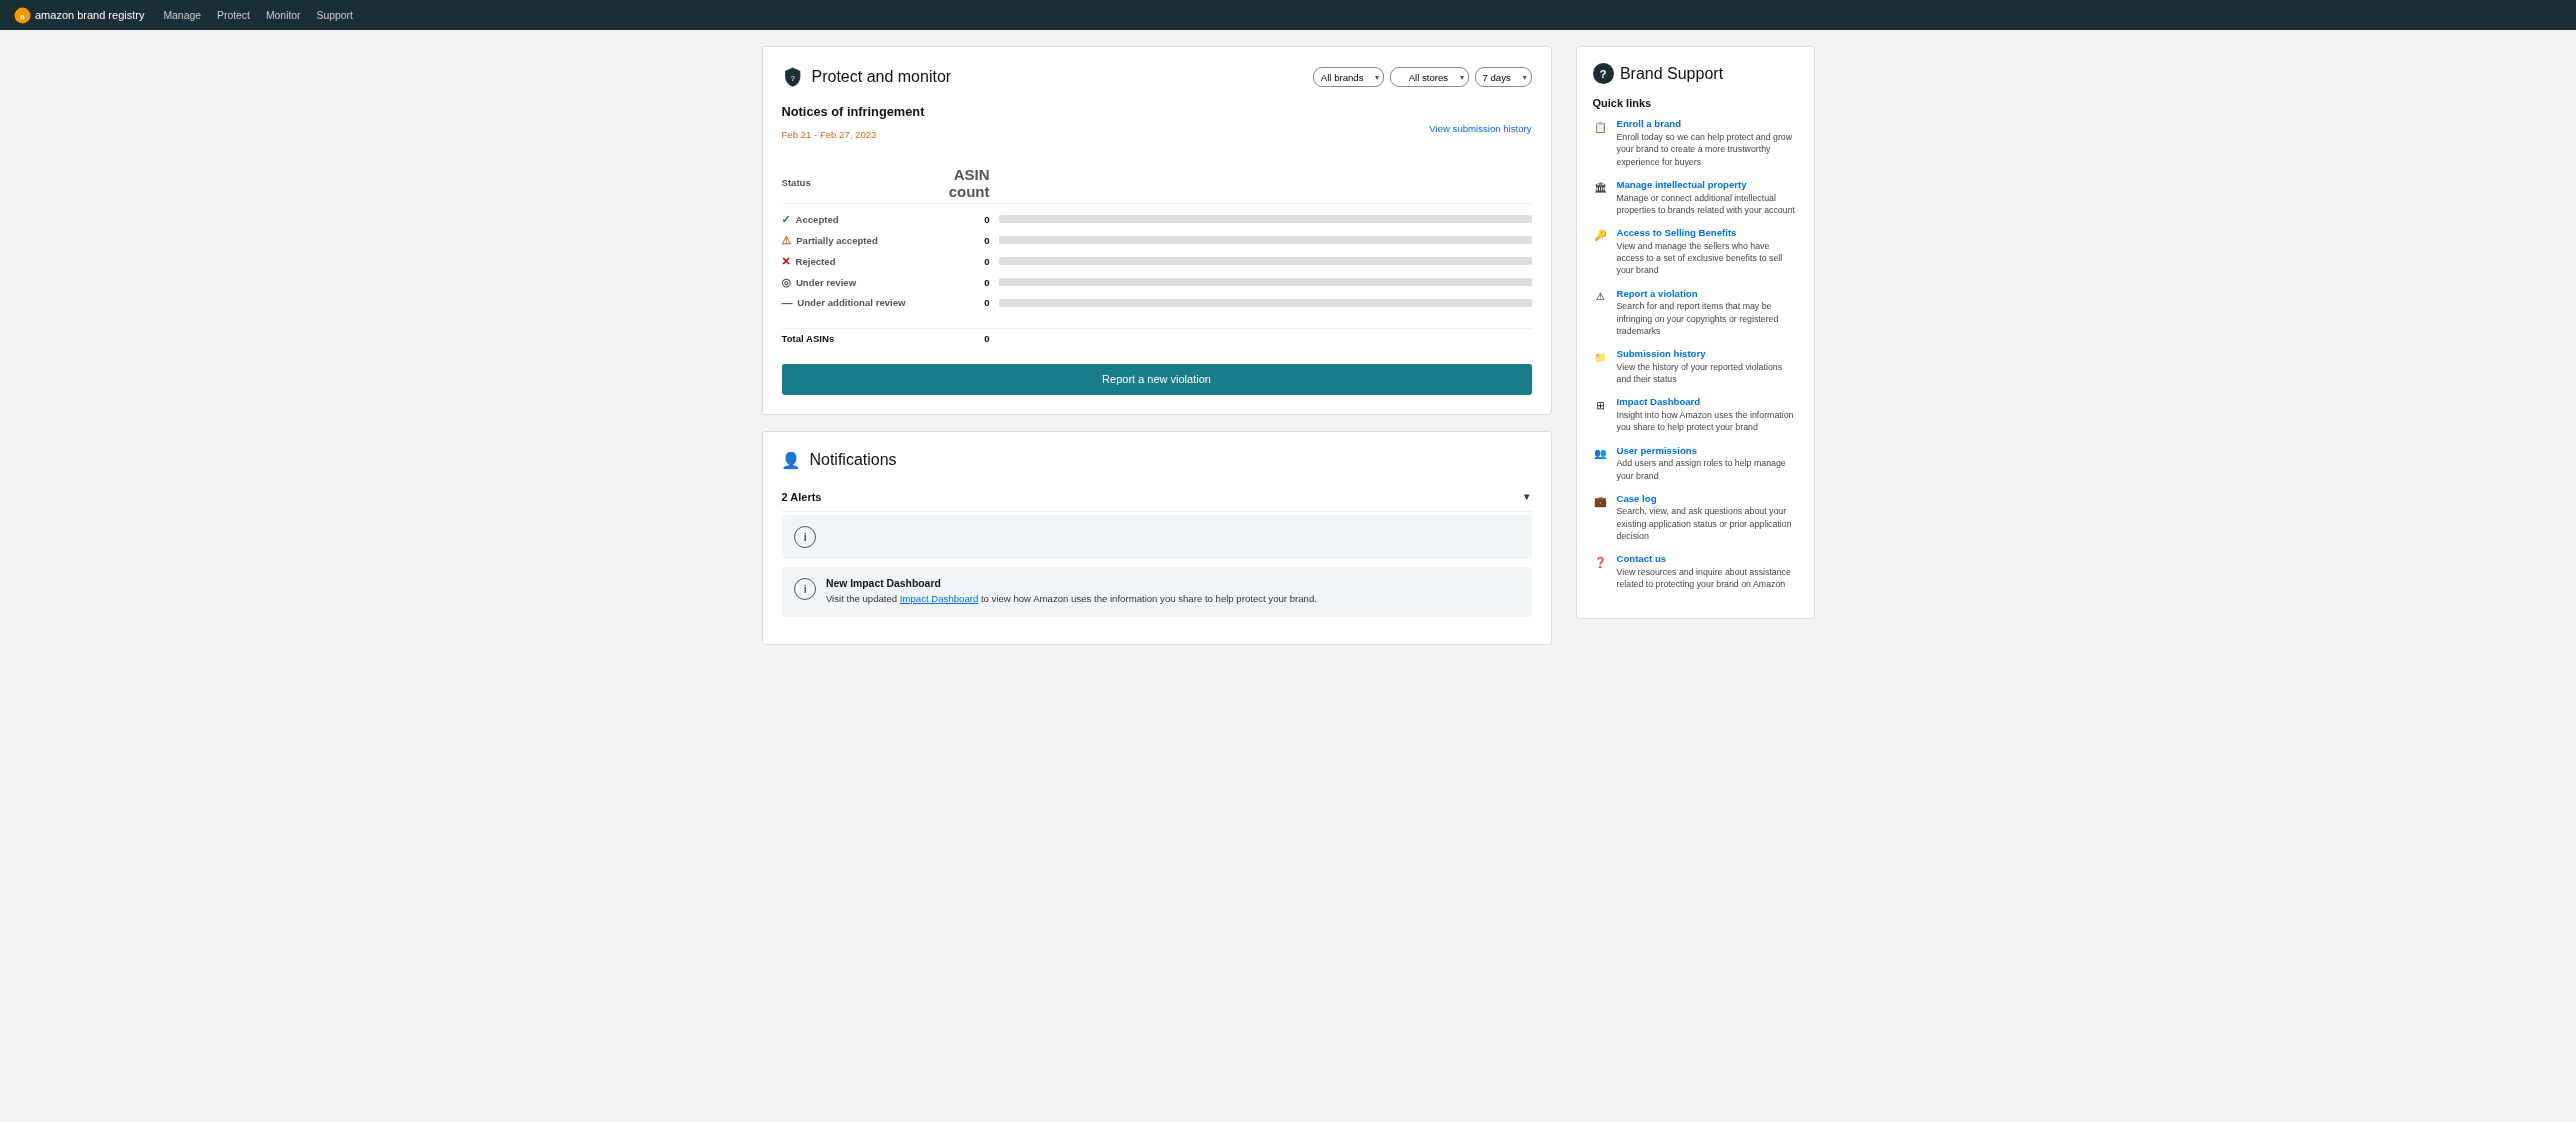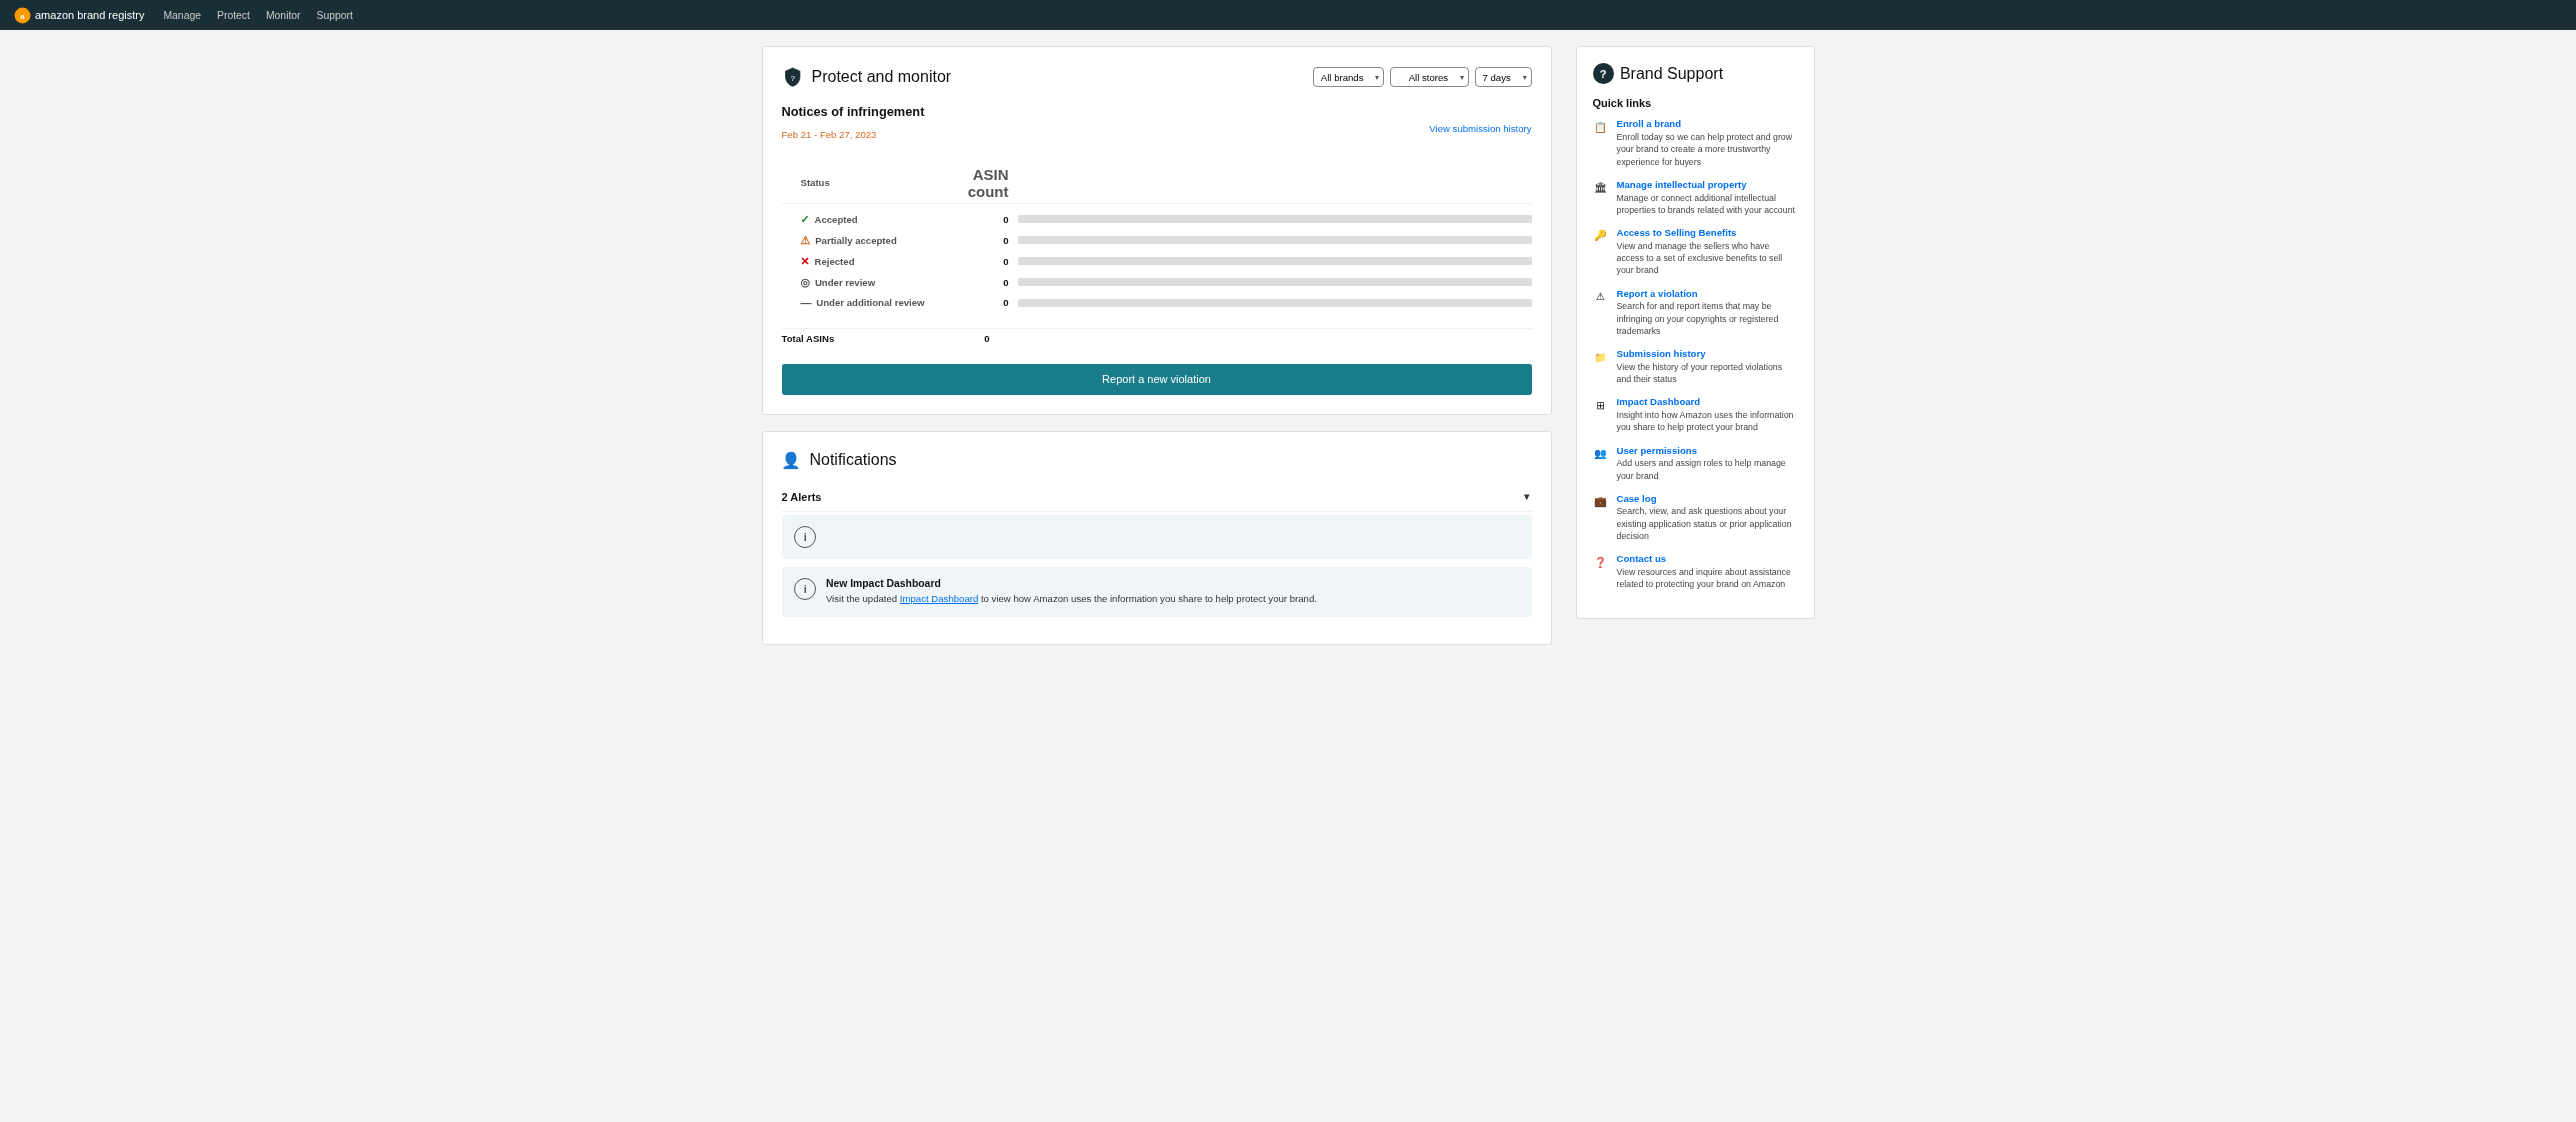--- a/index.html
+++ b/index.html
@@ -70,21 +70,21 @@
       font-size: 16px;
       font-weight: 400;
       color: #111;
     }
     .card-filters {
       display: flex;
       gap: 6.4px;
     }
     .filter-select {
       border: 0.8px solid #888;
-      border-radius: 4px;
+      border-radius: 9px;
       padding: 3.2px 19px 3.2px 6.4px;
       font-size: 9.6px;
       background: #fff;
       appearance: none;
       -webkit-appearance: none;
       cursor: pointer;
       position: relative;
     }
     .select-wrapper {
       position: relative;
@@ -133,21 +133,21 @@
       justify-content: space-between;
       margin-bottom: 9.6px;
     }
     .table-header {
       display: flex;
       align-items: center;
       padding: 3.2px 0;
       border-bottom: 0.8px solid #eee;
       margin-bottom: 4.8px;
     }
-    .col-status { flex: 0 0 144px; font-size: 9.6px; font-weight: 600; color: #555; margin-left: 19px; }
+    .col-status { flex: 0 0 144px; font-size: 9.6px; font-weight: 600; color: #555; }
     .col-asin { flex: 0 0 64px; font-size: 15px; font-weight: 600; color: #555; text-align: right; }
     .col-bar { flex: 1; }
 
     .table-row-item {
       display: flex;
       align-items: center;
       padding: 4px 0;
     }
     .status-cell {
       flex: 0 0 144px;

